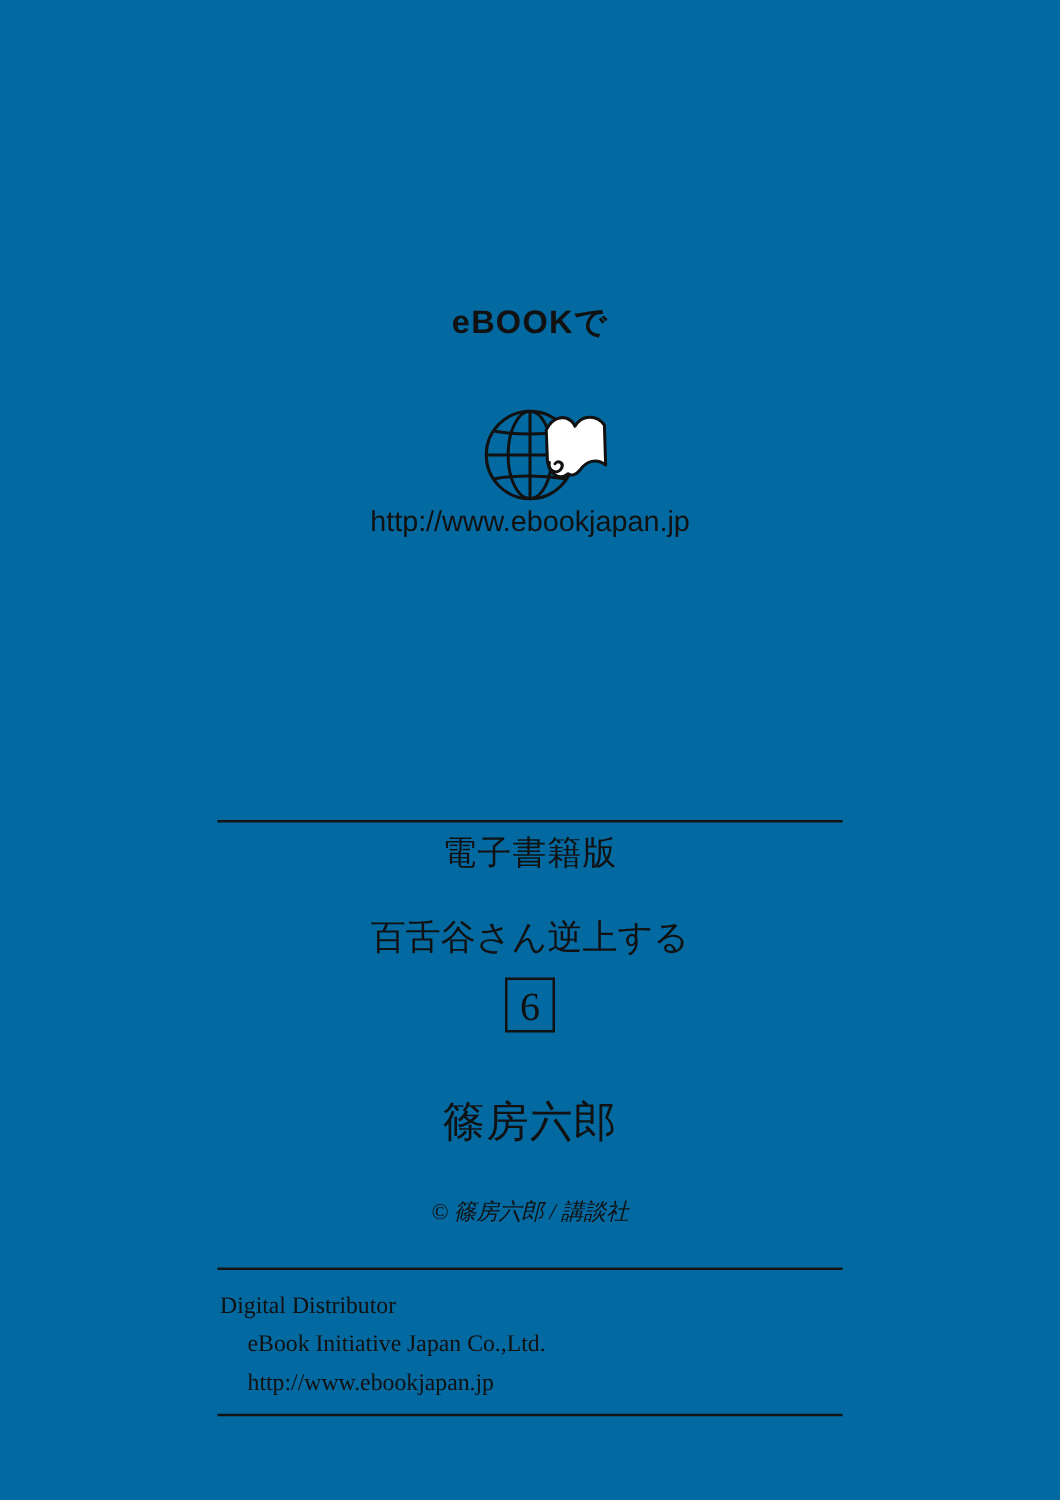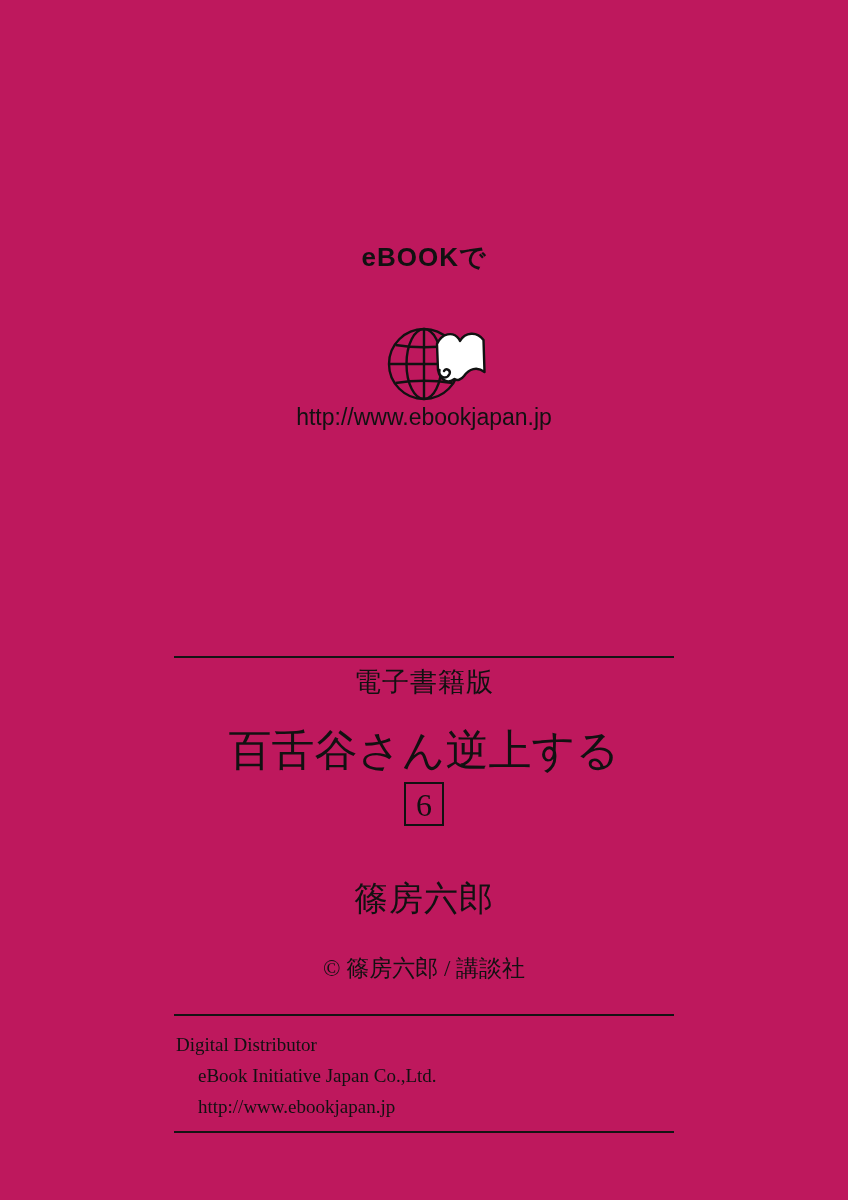--- a/index.html
+++ b/index.html
@@ -1,21 +1,21 @@
 <!DOCTYPE html>
 <html><head>
 <meta charset="utf-8">
 <style>
   * { margin: 0; padding: 0; box-sizing: border-box; }
   html, body { background: #ffffff; }
   .page {
     position: relative;
     width: 848px;
     height: 1200px;
-    background: #be185d;
+    background: #0369a1;
     color: #111111;
     overflow: hidden;
   }
   .centered {
     position: absolute;
     left: 0;
     right: 0;
     text-align: center;
   }
   
@@ -47,33 +47,33 @@
     width: 500px;
     height: 2px;
     background: #141414;
   }
   .rule-top    { top: 656px; }
   .rule-mid    { top: 1014px; }
   .rule-bottom { top: 1131px; }
   
   .serif { font-family: "Liberation Serif", "DejaVu Serif", serif; }
   .edition   { top: 666px;  font-size: 27px; line-height: 32px; letter-spacing: 1px; }
-  .title     { top: 730px;  font-size: 43px; line-height: 42px; font-weight: normal; }
+  .title     { top: 730px;  font-size: 28px; line-height: 42px; font-weight: normal; }
   .volume-wrap { top: 782px; }
   .volume-box {
     display: inline-block;
     min-width: 40px;
     height: 44px;
     line-height: 42px;
     border: 2px solid #111111;
     font-size: 32px;
     padding: 0 3px;
   }
   .author    { top: 882px;  font-size: 34px; line-height: 34px; letter-spacing: 1px; }
-  .copyright { top: 954px;  font-size: 23px; line-height: 30px; }
+  .copyright { top: 954px;  font-size: 18px; line-height: 30px; font-style: italic; }
   
   .dist-line {
     position: absolute;
     font-family: "Liberation Serif", "DejaVu Serif", serif;
     font-size: 19px;
     line-height: 28px;
   }
   .dist-heading { left: 176px; top: 1031px; }
   .dist-company { left: 198px; top: 1062px; }
   .dist-url     { left: 198px; top: 1093px; }

